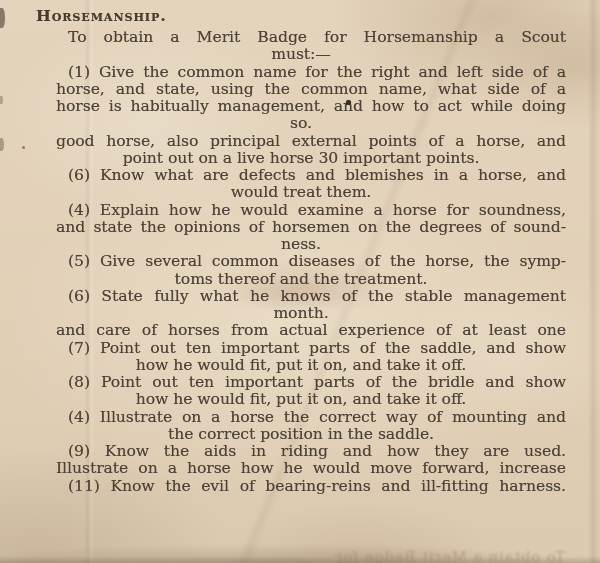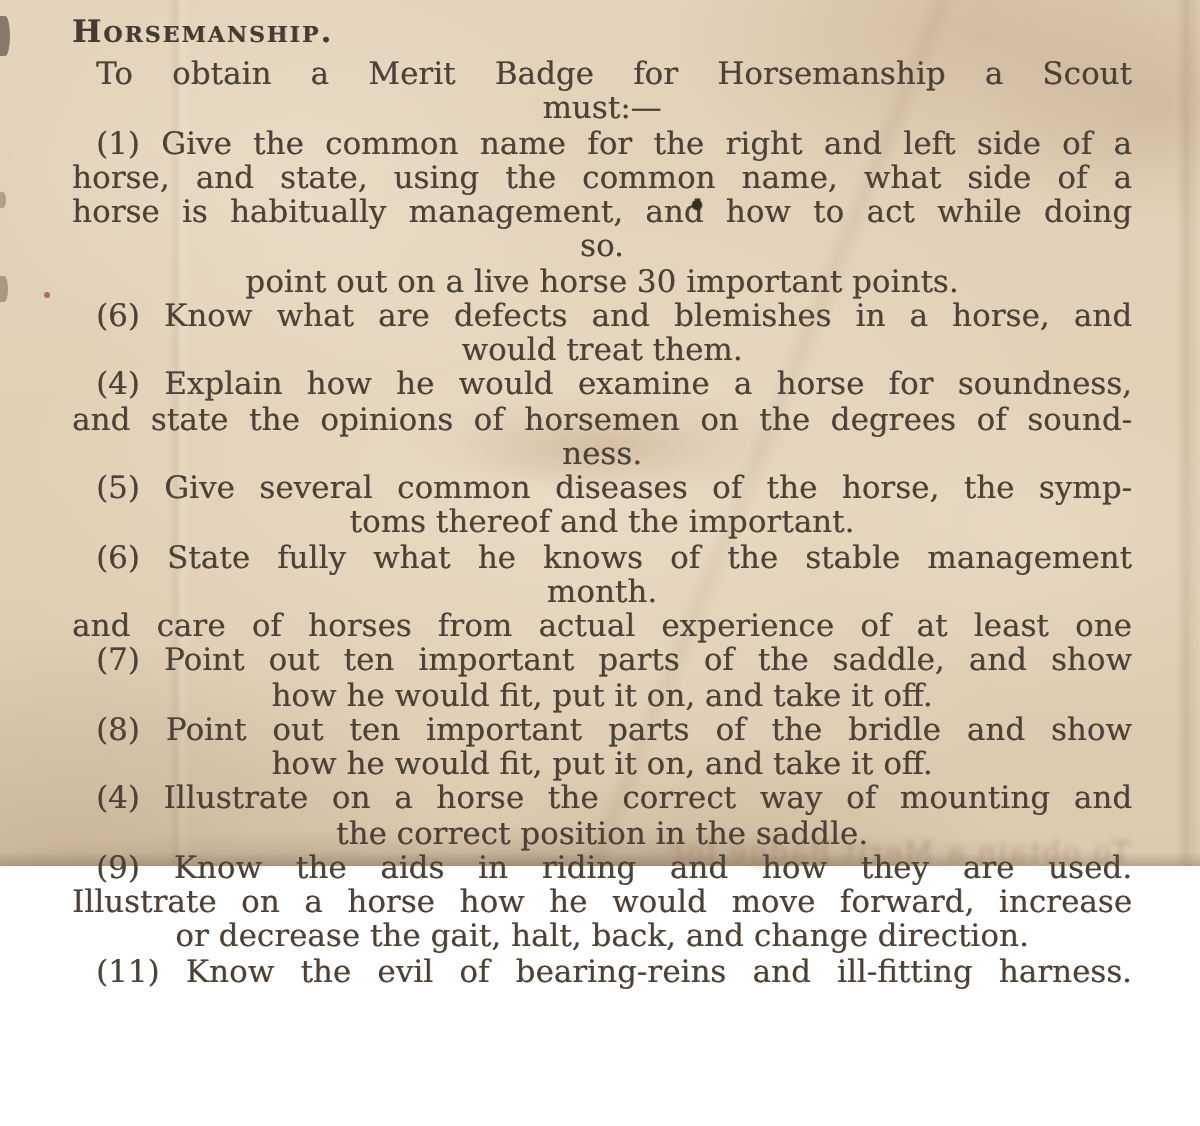--- a/index.html
+++ b/index.html
@@ -6,21 +6,21 @@
     margin: 0;
     padding: 0;
     width: 600px;
     height: 563px;
     overflow: hidden;
     font-family: "DejaVu Serif", "Liberation Serif", serif;
   }
   .page {
     position: relative;
     width: 600px;
-    height: 433px;
+    height: 563px;
     background:
       
       radial-gradient(420px 26px at 45% 100%, rgba(115,95,75,0.30), rgba(115,95,75,0) 75%),
       linear-gradient(to top, rgba(90,75,58,0.28), rgba(90,75,58,0) 7px),
       
       radial-gradient(230px 130px at 82% 3%, rgba(167,136,103,0.30), rgba(167,136,103,0) 70%),
       radial-gradient(140px 90px at 97% 12%, rgba(160,128,95,0.22), rgba(160,128,95,0) 70%),
       
       radial-gradient(150px 40px at 51% 51%, rgba(158,120,90,0.16), rgba(158,120,90,0) 70%),
       radial-gradient(90px 26px at 49% 52%, rgba(150,110,80,0.14), rgba(150,110,80,0) 70%),
@@ -55,21 +55,21 @@
     position: absolute;
     left: 36px;
     top: 29px;
     width: 530px;
     font-size: 15.5px;
     line-height: 17.25px;
     color: #4c4136;
     text-shadow: 0.25px 0 0 rgba(76,65,54,0.5);
   }
   .line { text-align: center; white-space: nowrap; }
-  .line.j { text-align: justify; text-align-last: justify; white-space: normal; }
+  .line.j { text-align: justify; text-align-last: justify; white-space: normal; margin-left: 20px; }
   .line.in { text-indent: 12px; }
   
   .ink-spot {
     position: absolute;
     left: 346px; top: 100px;
     width: 5px; height: 5px;
     border-radius: 50%;
     background: #382d23;
     box-shadow: 0 0 1px rgba(56,45,35,0.8);
   }
@@ -121,40 +121,40 @@
 <div class="page">
   <h1 class="heading">Horsemanship.</h1>
 
   <div class="body-text">
       <div class="line j in">To obtain a Merit Badge for Horsemanship a Scout</div>
       <div class="line">must:—</div>
       <div class="line j in">(1) Give the common name for the right and left side of a</div>
       <div class="line j">horse, and state, using the common name, what side of a</div>
       <div class="line j">horse is habitually management, and how to act while doing</div>
       <div class="line">so.</div>
+      <div class="line j">good horse, also principal external points of a horse, and</div>
       <div class="line">point out on a live horse 30 important points.</div>
       <div class="line j in">(6) Know what are defects and blemishes in a horse, and</div>
       <div class="line">would treat them.</div>
       <div class="line j in">(4) Explain how he would examine a horse for soundness,</div>
       <div class="line j">and state the opinions of horsemen on the degrees of sound-</div>
       <div class="line">ness.</div>
       <div class="line j in">(5) Give several common diseases of the horse, the symp-</div>
-      <div class="line">toms thereof and the important.</div>
+      <div class="line">toms thereof and the treatment.</div>
       <div class="line j in">(6) State fully what he knows of the stable management</div>
       <div class="line">month.</div>
       <div class="line j">and care of horses from actual experience of at least one</div>
       <div class="line j in">(7) Point out ten important parts of the saddle, and show</div>
       <div class="line">how he would fit, put it on, and take it off.</div>
       <div class="line j in">(8) Point out ten important parts of the bridle and show</div>
       <div class="line">how he would fit, put it on, and take it off.</div>
       <div class="line j in">(4) Illustrate on a horse the correct way of mounting and</div>
       <div class="line">the correct position in the saddle.</div>
       <div class="line j in">(9) Know the aids in riding and how they are used.</div>
       <div class="line j">Illustrate on a horse how he would move forward, increase</div>
-      <div class="line">or decrease the gait, halt, back, and change direction.</div>
       <div class="line j in">(11) Know the evil of bearing-reins and ill-fitting harness.</div>
     </div>
 
   <span class="ink-spot"></span>
   <span class="red-speck"></span>
   <span class="edge-mark-1"></span>
   <span class="edge-mark-2"></span>
   <span class="edge-mark-3"></span>
 
   <div class="show-through">To obtain a Merit Badge for</div>

